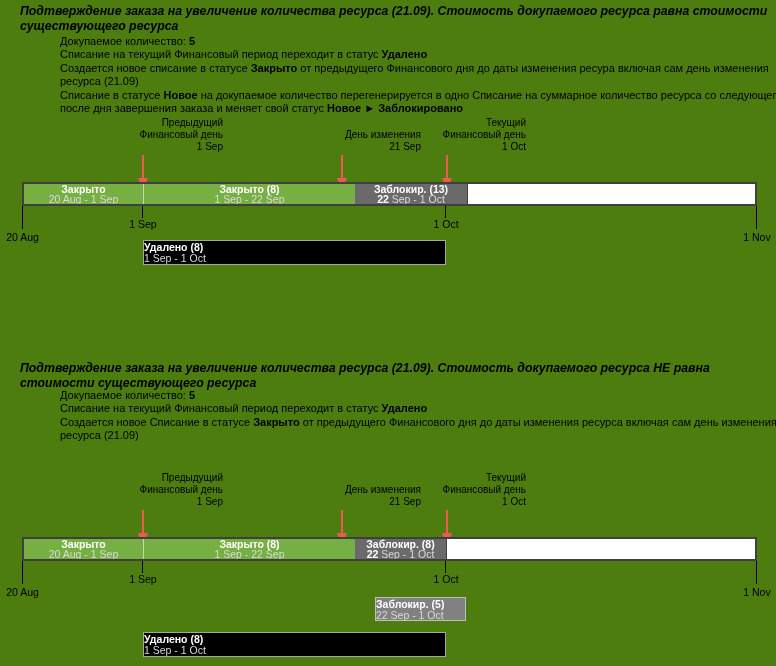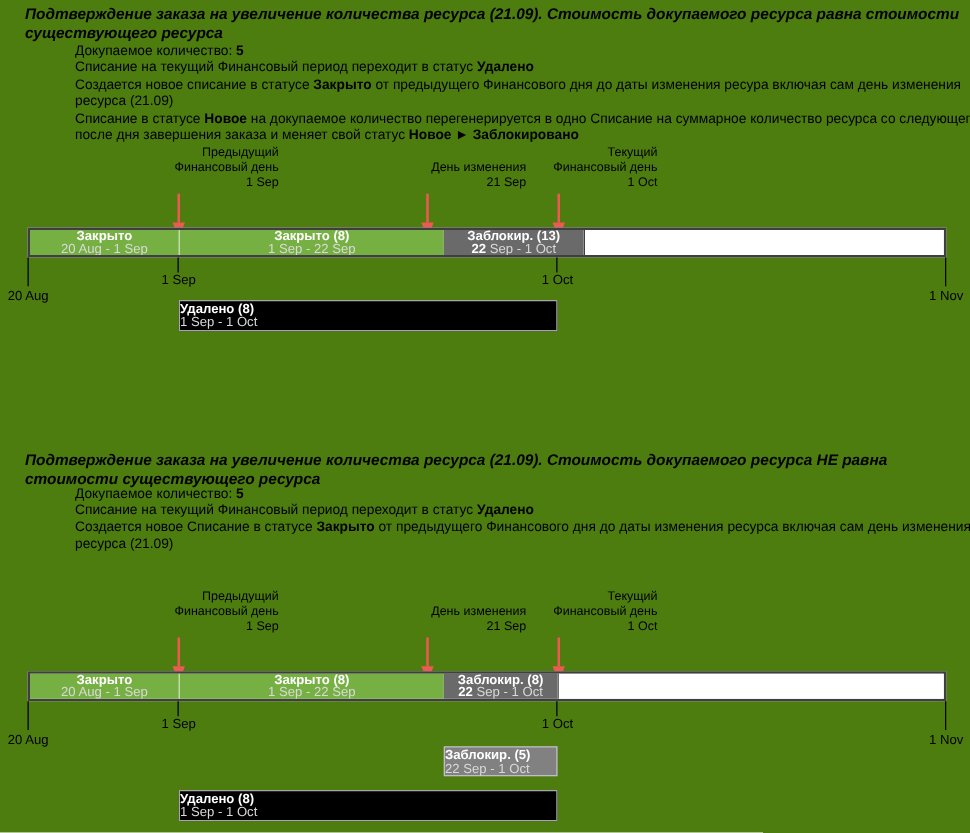--- a/index.html
+++ b/index.html
@@ -174,21 +174,21 @@
 
   <div class="tick" style="left:22px;top:561px;height:23px"></div>
   <div class="tick" style="left:142px;top:561px;height:12px"></div>
   <div class="tick" style="left:445px;top:561px;height:12px"></div>
   <div class="tick" style="left:756px;top:561px;height:23px"></div>
   <div class="tlabel" style="left:0;top:587px;width:45px">20 Aug</div>
   <div class="tlabel" style="left:113px;top:574px;width:60px">1 Sep</div>
   <div class="tlabel" style="left:416px;top:574px;width:60px">1 Oct</div>
   <div class="tlabel" style="left:727px;top:587px;width:60px">1 Nov</div>
 
-  <div class="sub-bar graybar" style="left:355px;top:597px;width:91px;height:24px">
+  <div class="sub-bar graybar" style="left:375px;top:597px;width:91px;height:24px">
     <div class="seg-t">Заблокир. (5)</div>
     <div class="seg-r"><span>22 Sep - 1 Oct</span></div>
   </div>
 
   <div class="sub-bar black" style="left:143px;top:632px;width:303px">
     <div class="seg-t">Удалено (8)</div>
     <div class="seg-r"><span>1 Sep - 1 Oct</span></div>
   </div>
 
 </div>

